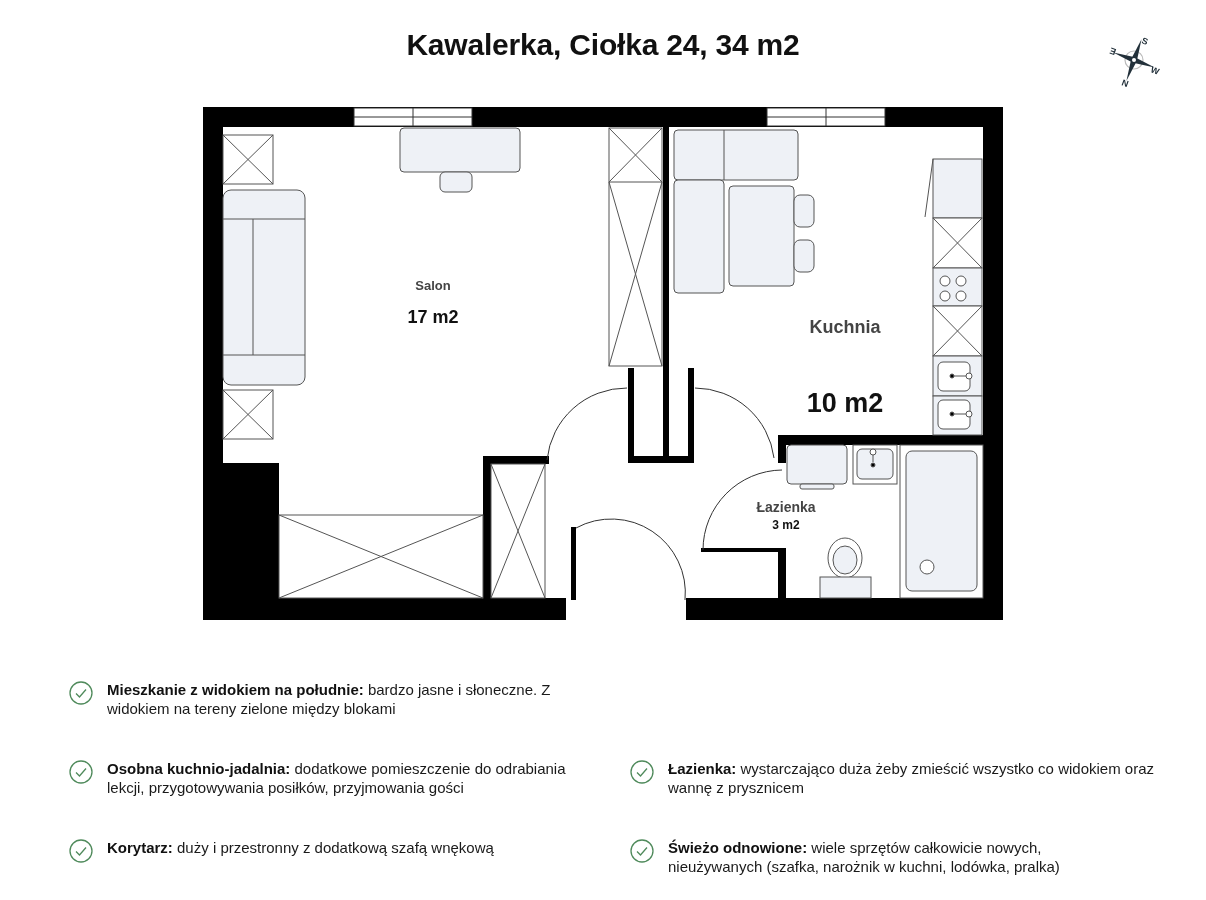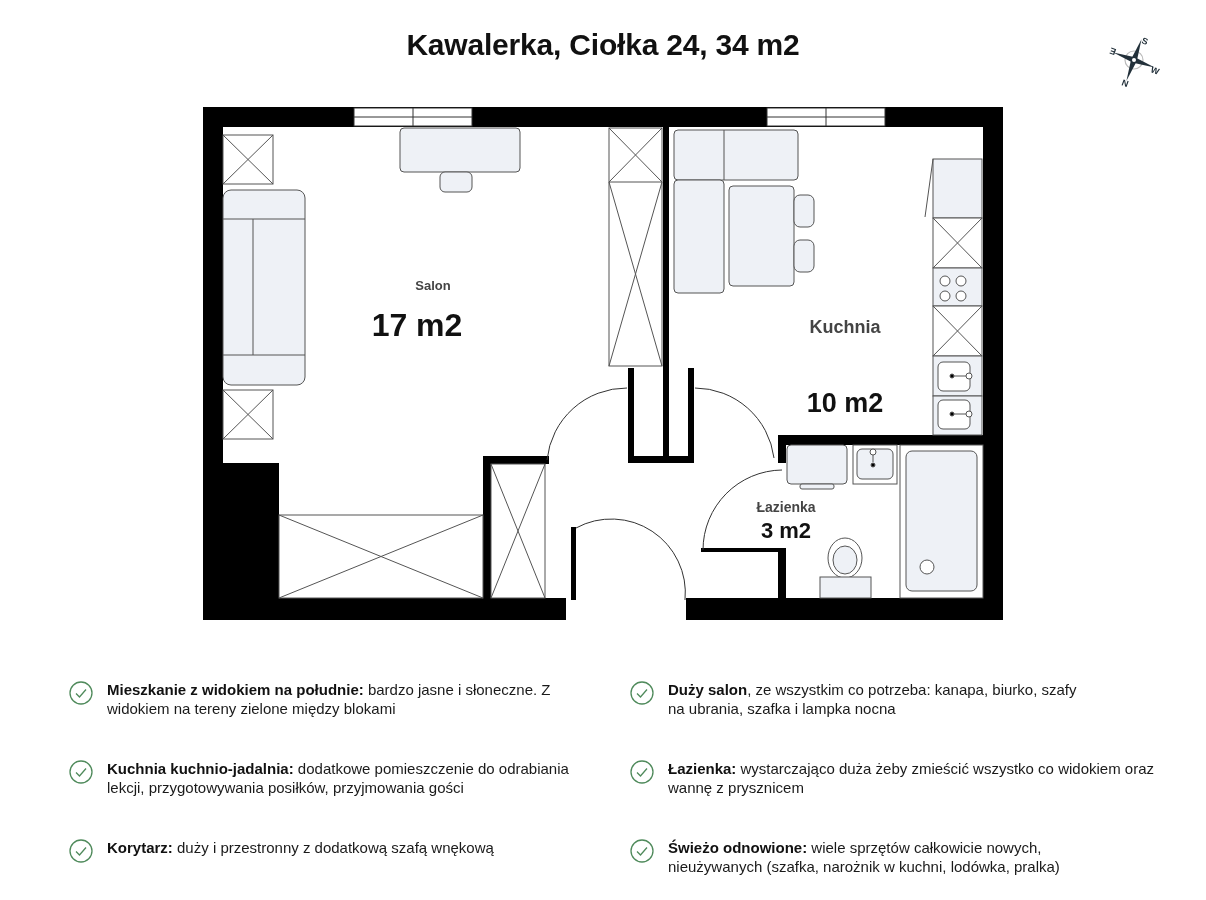--- a/index.html
+++ b/index.html
@@ -172,55 +172,48 @@
 
   <g fill="none" stroke="#333" stroke-width="1">
     <path d="M 547 460 A 80 80 0 0 1 627 388"></path>
     <path d="M 695 388 A 80 80 0 0 1 774 458"></path>
     <path d="M 703 550 A 80 80 0 0 1 782 470"></path>
     <path d="M 576 528 A 74 74 0 0 1 685 600"></path>
   </g>
 </svg>
 
 <div class="room-label" style="left:373px;top:278px;width:120px;font-size:13px;">Salon</div>
-<div class="room-area" style="left:347px;top:307px;width:140px;font-size:32px;">17 m2</div>
+<div class="room-area" style="left:363px;top:307px;width:140px;font-size:18px;">17 m2</div>
 <div class="room-label" style="left:785px;top:317px;width:120px;font-size:18px;">Kuchnia</div>
 <div class="room-area" style="left:775px;top:346px;width:140px;font-size:27px;margin-top:42px;">10 m2</div>
 <div class="room-label" style="left:736px;top:499px;width:100px;font-size:14px;">Łazienka</div>
-<div class="room-area" style="left:736px;top:518px;width:100px;font-size:22px;">3 m2</div>
+<div class="room-area" style="left:736px;top:518px;width:100px;font-size:12px;">3 m2</div>
 
 <div class="features">
   <div class="feature" style="left:107px;top:668px;width:470px;">
     <svg class="check" viewBox="0 0 24 24">
         <circle cx="12" cy="12" r="11" fill="none" stroke="#4f8a5b" stroke-width="1.3"></circle>
         <path d="M7 12.5 L10.5 16 L17 8.5" fill="none" stroke="#4f8a5b" stroke-width="1.3"></path>
       </svg>
     <b>Mieszkanie z widokiem na południe:</b><span> bardzo jasne i słoneczne. Z widokiem na tereny zielone między blokami</span>
   </div>
   <div class="feature" style="left:107px;top:747px;width:490px;">
     <svg class="check" viewBox="0 0 24 24">
         <circle cx="12" cy="12" r="11" fill="none" stroke="#4f8a5b" stroke-width="1.3"></circle>
         <path d="M7 12.5 L10.5 16 L17 8.5" fill="none" stroke="#4f8a5b" stroke-width="1.3"></path>
       </svg>
-    <b>Kuchnia kuchnio-jadalnia:</b><span> dodatkowe pomieszczenie do odrabiania lekcji, przygotowywania posiłków, przyjmowania gości</span>
+    <b>Osobna kuchnio-jadalnia:</b><span> dodatkowe pomieszczenie do odrabiania lekcji, przygotowywania posiłków, przyjmowania gości</span>
   </div>
   <div class="feature" style="left:107px;top:826px;width:490px;">
     <svg class="check" viewBox="0 0 24 24">
         <circle cx="12" cy="12" r="11" fill="none" stroke="#4f8a5b" stroke-width="1.3"></circle>
         <path d="M7 12.5 L10.5 16 L17 8.5" fill="none" stroke="#4f8a5b" stroke-width="1.3"></path>
       </svg>
     <b>Korytarz:</b><span> duży i przestronny z dodatkową szafą wnękową</span>
   </div>
-  <div class="feature" style="left:668px;top:668px;width:420px;">
-    <svg class="check" viewBox="0 0 24 24">
-        <circle cx="12" cy="12" r="11" fill="none" stroke="#4f8a5b" stroke-width="1.3"></circle>
-        <path d="M7 12.5 L10.5 16 L17 8.5" fill="none" stroke="#4f8a5b" stroke-width="1.3"></path>
-      </svg>
-    <b>Duży salon</b><span>, ze wszystkim co potrzeba: kanapa, biurko, szafy na ubrania, szafka i lampka nocna</span>
-  </div>
   <div class="feature" style="left:668px;top:747px;width:490px;">
     <svg class="check" viewBox="0 0 24 24">
         <circle cx="12" cy="12" r="11" fill="none" stroke="#4f8a5b" stroke-width="1.3"></circle>
         <path d="M7 12.5 L10.5 16 L17 8.5" fill="none" stroke="#4f8a5b" stroke-width="1.3"></path>
       </svg>
     <b>Łazienka:</b><span> wystarczająco duża żeby zmieścić wszystko co widokiem oraz wannę z prysznicem</span>
   </div>
   <div class="feature" style="left:668px;top:826px;width:430px;">
     <svg class="check" viewBox="0 0 24 24">
         <circle cx="12" cy="12" r="11" fill="none" stroke="#4f8a5b" stroke-width="1.3"></circle>

